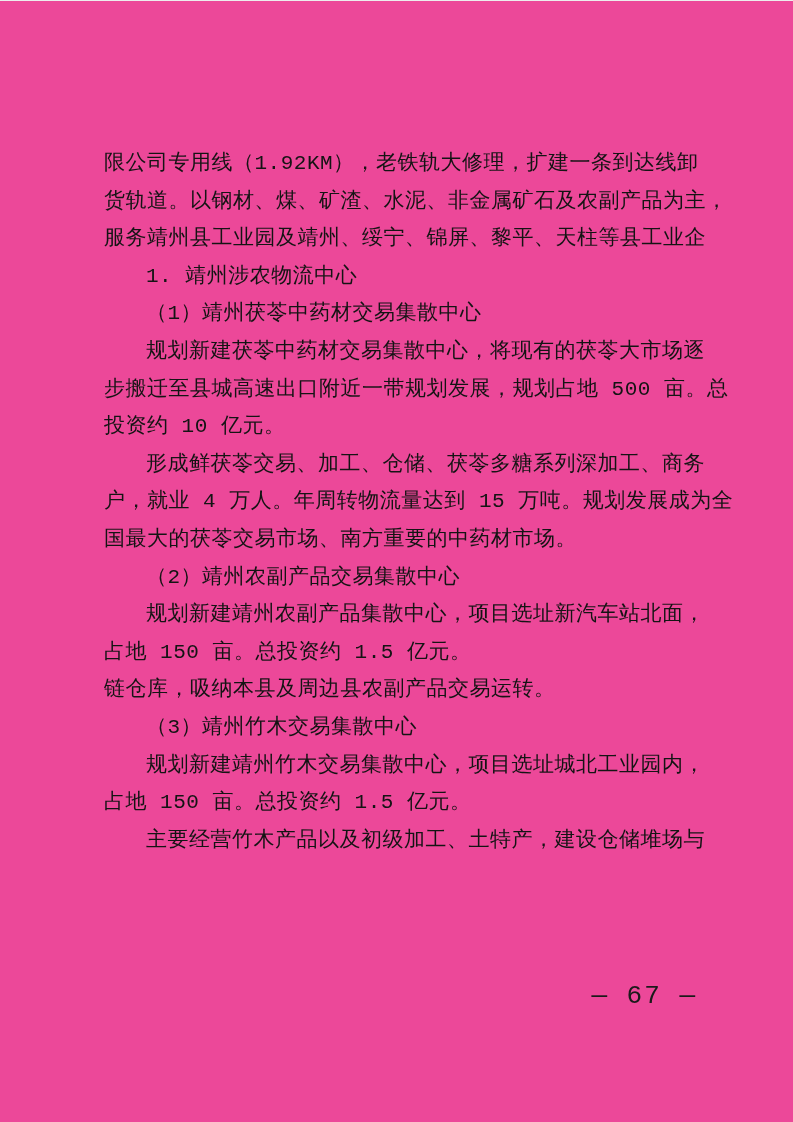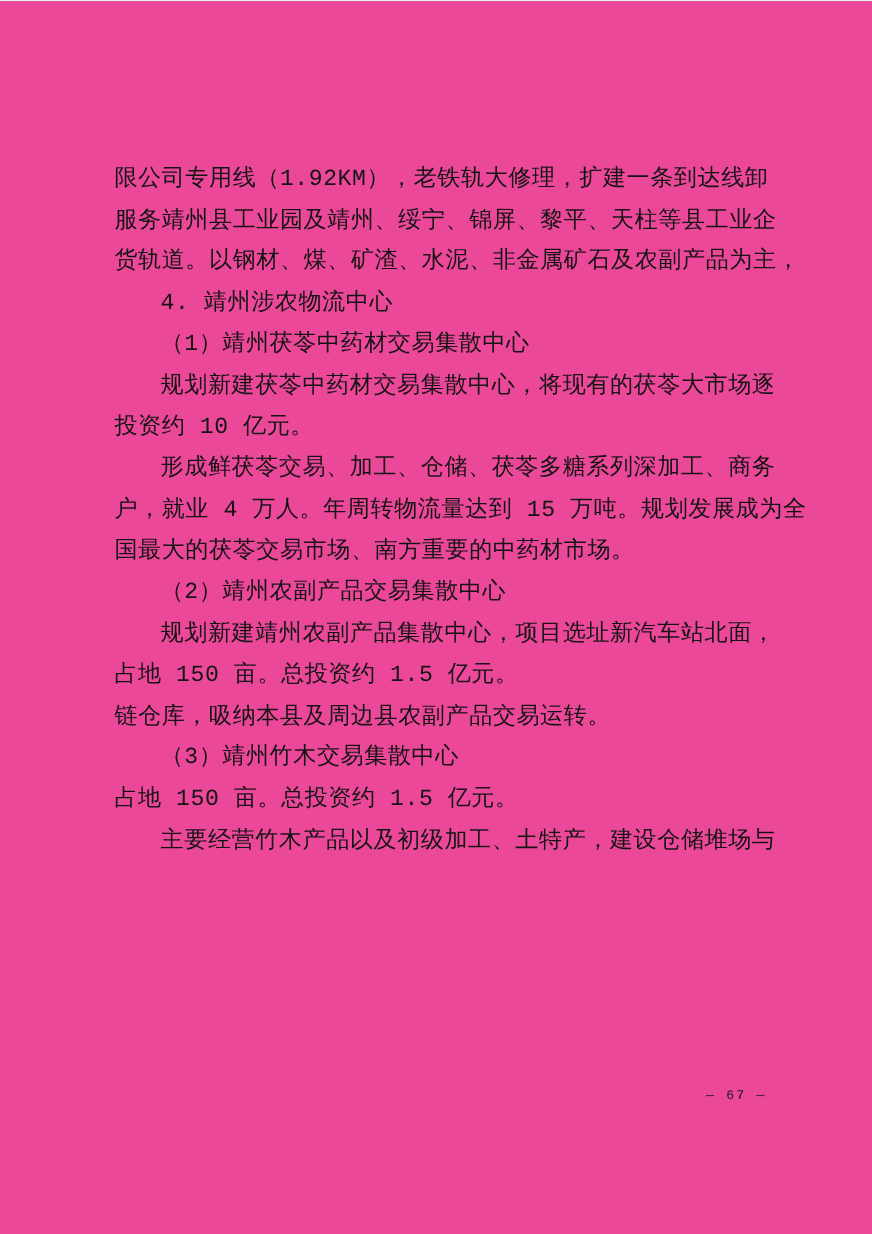--- a/index.html
+++ b/index.html
@@ -41,46 +41,47 @@
     letter-spacing: 0.5px;
     text-align: left;
   }
   .line.indented {
     padding-left: 2em;
   }
   .page-number {
     position: absolute;
     top: 982px;
     right: 96px;
-    font-size: 12px;
+    font-size: 26px;
     line-height: 28px;
     letter-spacing: 2px;
     color: #1a1a1a;
     text-align: center;
   }
 </style>
 </head>
 <body>
 
 <div class="page">
   <div class="top-edge"></div>
   <div class="body-text" id="doc-body">
       <div class="paragraph">
         <div class="line">限公司专用线（1.92KM），老铁轨大修理，扩建一条到达线卸</div>
+        <div class="line">货轨道。以钢材、煤、矿渣、水泥、非金属矿石及农副产品为主，</div>
         <div class="line">服务靖州县工业园及靖州、绥宁、锦屏、黎平、天柱等县工业企</div>
-        <div class="line">货轨道。以钢材、煤、矿渣、水泥、非金属矿石及农副产品为主，</div>
       </div>
       <div class="paragraph">
-        <div class="line indented">4. 靖州涉农物流中心</div>
+        <div class="line indented">1. 靖州涉农物流中心</div>
       </div>
       <div class="paragraph">
         <div class="line indented">（1）靖州茯苓中药材交易集散中心</div>
       </div>
       <div class="paragraph">
         <div class="line indented">规划新建茯苓中药材交易集散中心，将现有的茯苓大市场逐</div>
+        <div class="line">步搬迁至县城高速出口附近一带规划发展，规划占地 500 亩。总</div>
         <div class="line">投资约 10 亿元。</div>
       </div>
       <div class="paragraph">
         <div class="line indented">形成鲜茯苓交易、加工、仓储、茯苓多糖系列深加工、商务</div>
         <div class="line">户，就业 4 万人。年周转物流量达到 15 万吨。规划发展成为全</div>
         <div class="line">国最大的茯苓交易市场、南方重要的中药材市场。</div>
       </div>
       <div class="paragraph">
         <div class="line indented">（2）靖州农副产品交易集散中心</div>
       </div>
@@ -88,20 +89,21 @@
         <div class="line indented">规划新建靖州农副产品集散中心，项目选址新汽车站北面，</div>
         <div class="line">占地 150 亩。总投资约 1.5 亿元。</div>
       </div>
       <div class="paragraph">
         <div class="line">链仓库，吸纳本县及周边县农副产品交易运转。</div>
       </div>
       <div class="paragraph">
         <div class="line indented">（3）靖州竹木交易集散中心</div>
       </div>
       <div class="paragraph">
+        <div class="line indented">规划新建靖州竹木交易集散中心，项目选址城北工业园内，</div>
         <div class="line">占地 150 亩。总投资约 1.5 亿元。</div>
       </div>
       <div class="paragraph">
         <div class="line indented">主要经营竹木产品以及初级加工、土特产，建设仓储堆场与</div>
       </div>
     </div>
   <div class="page-number">— 67 —</div>
 </div>
 
 </body></html>

